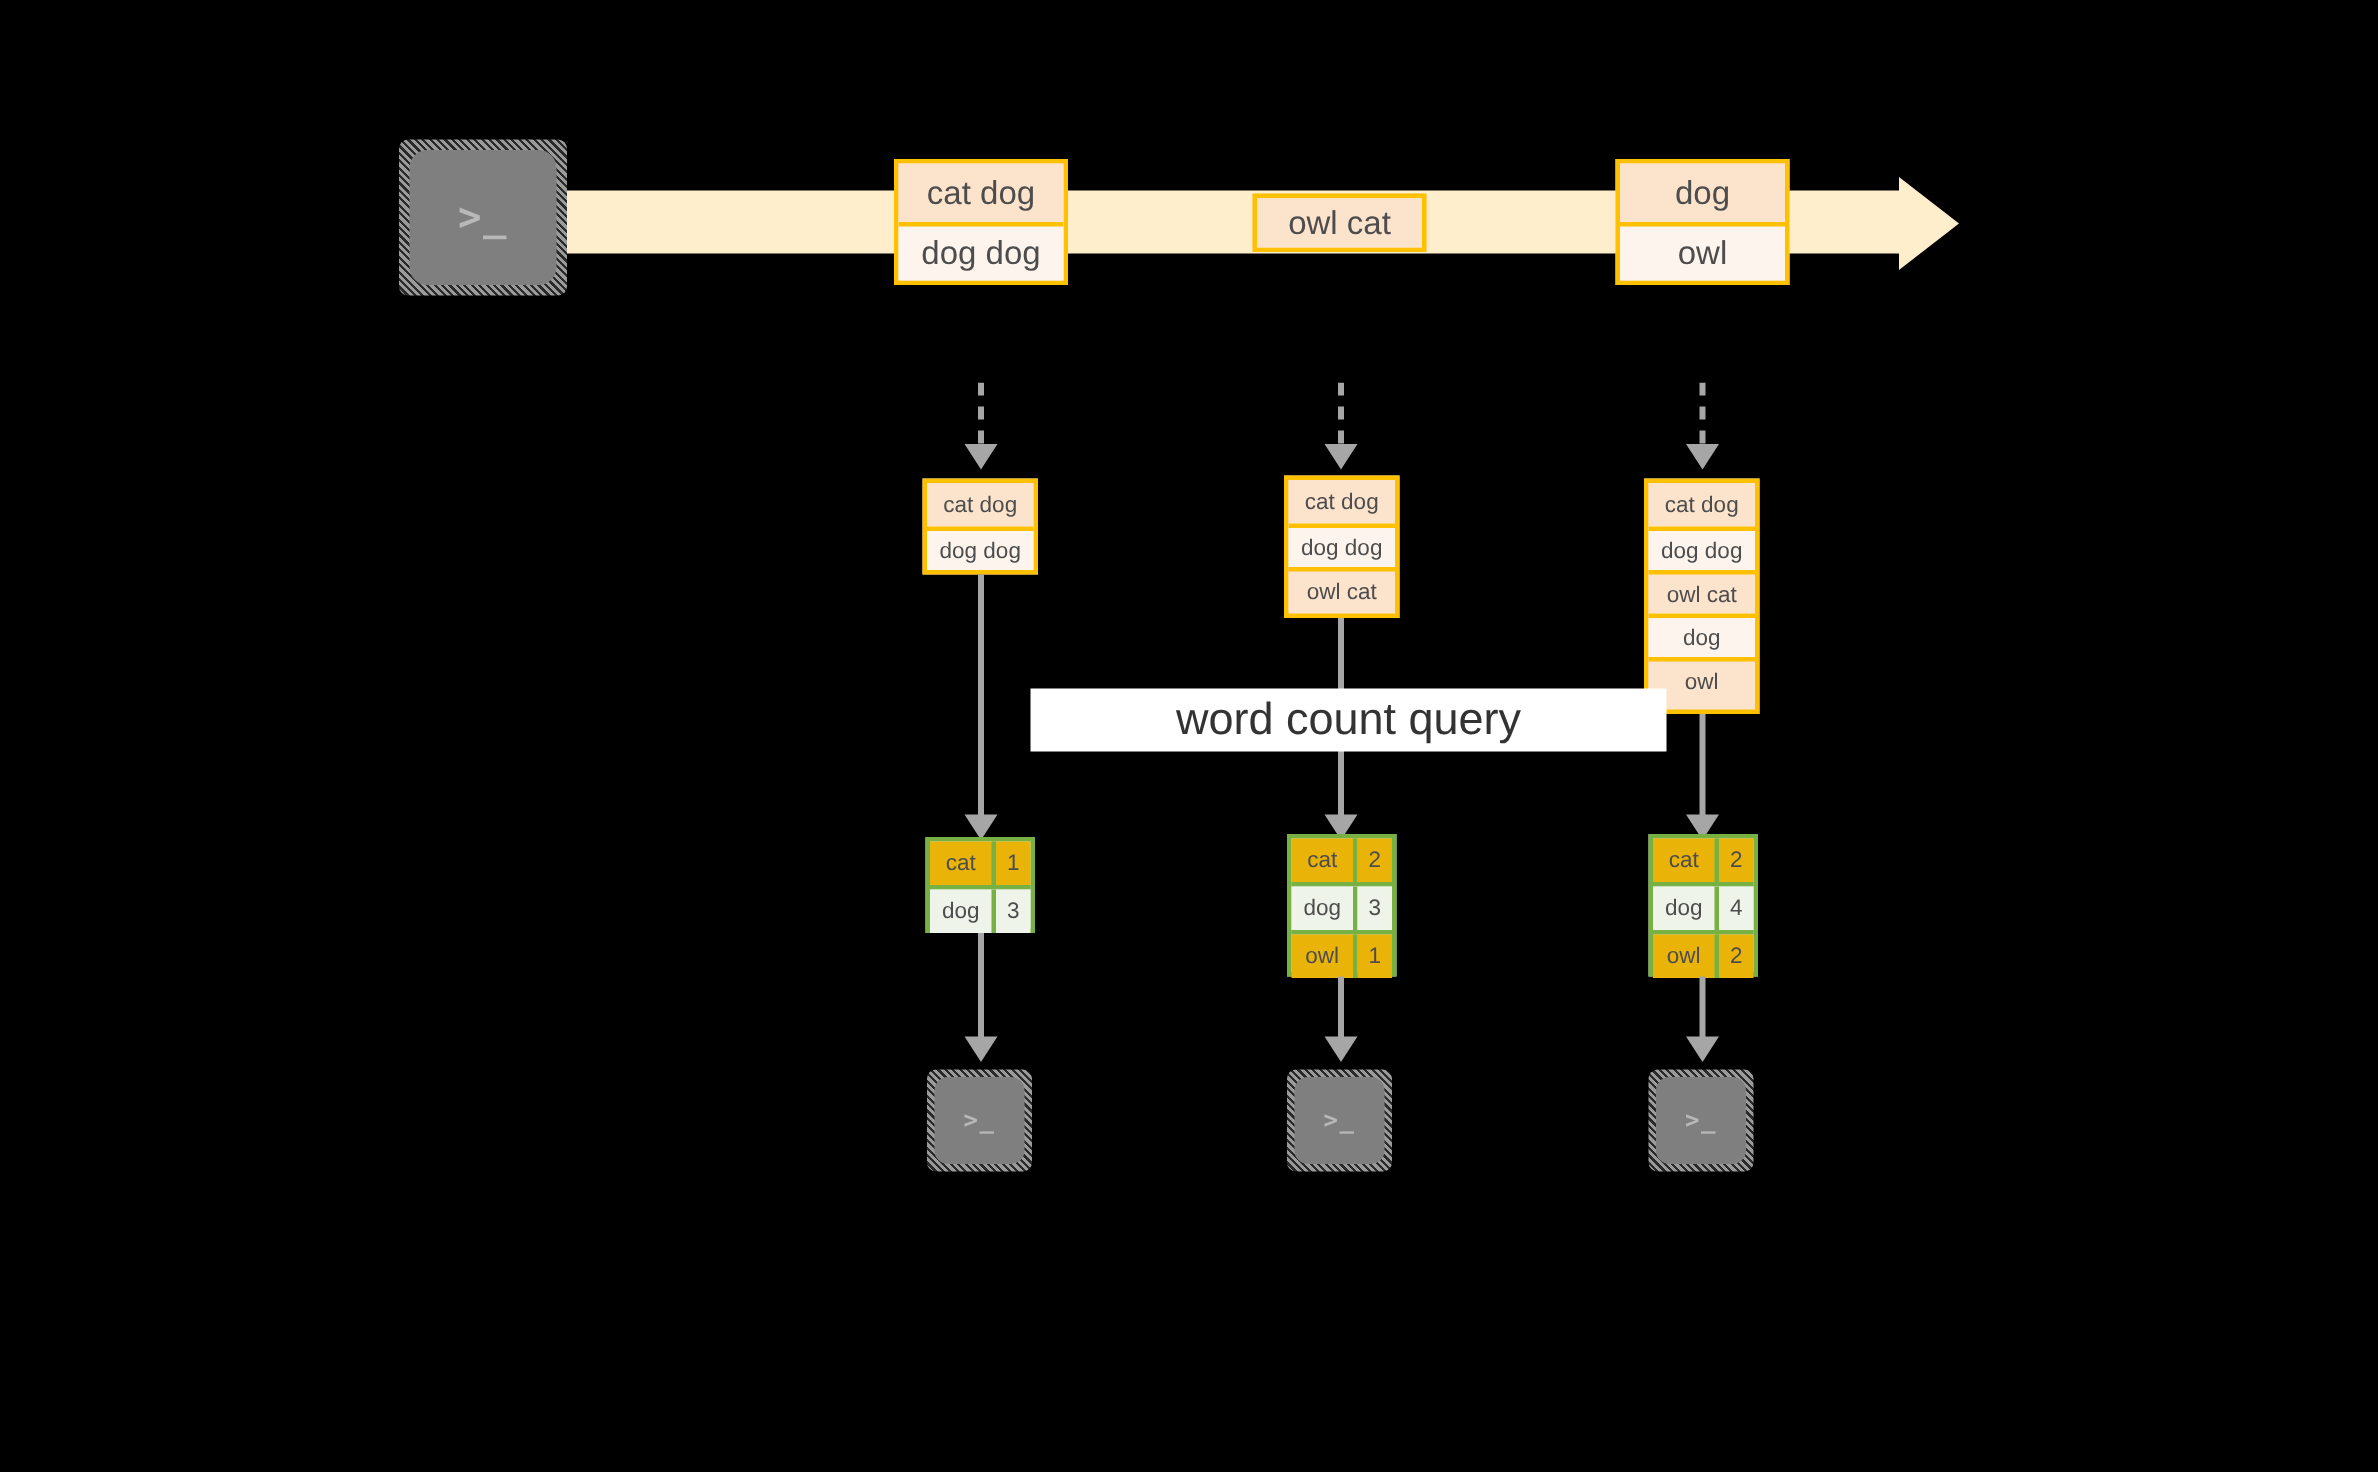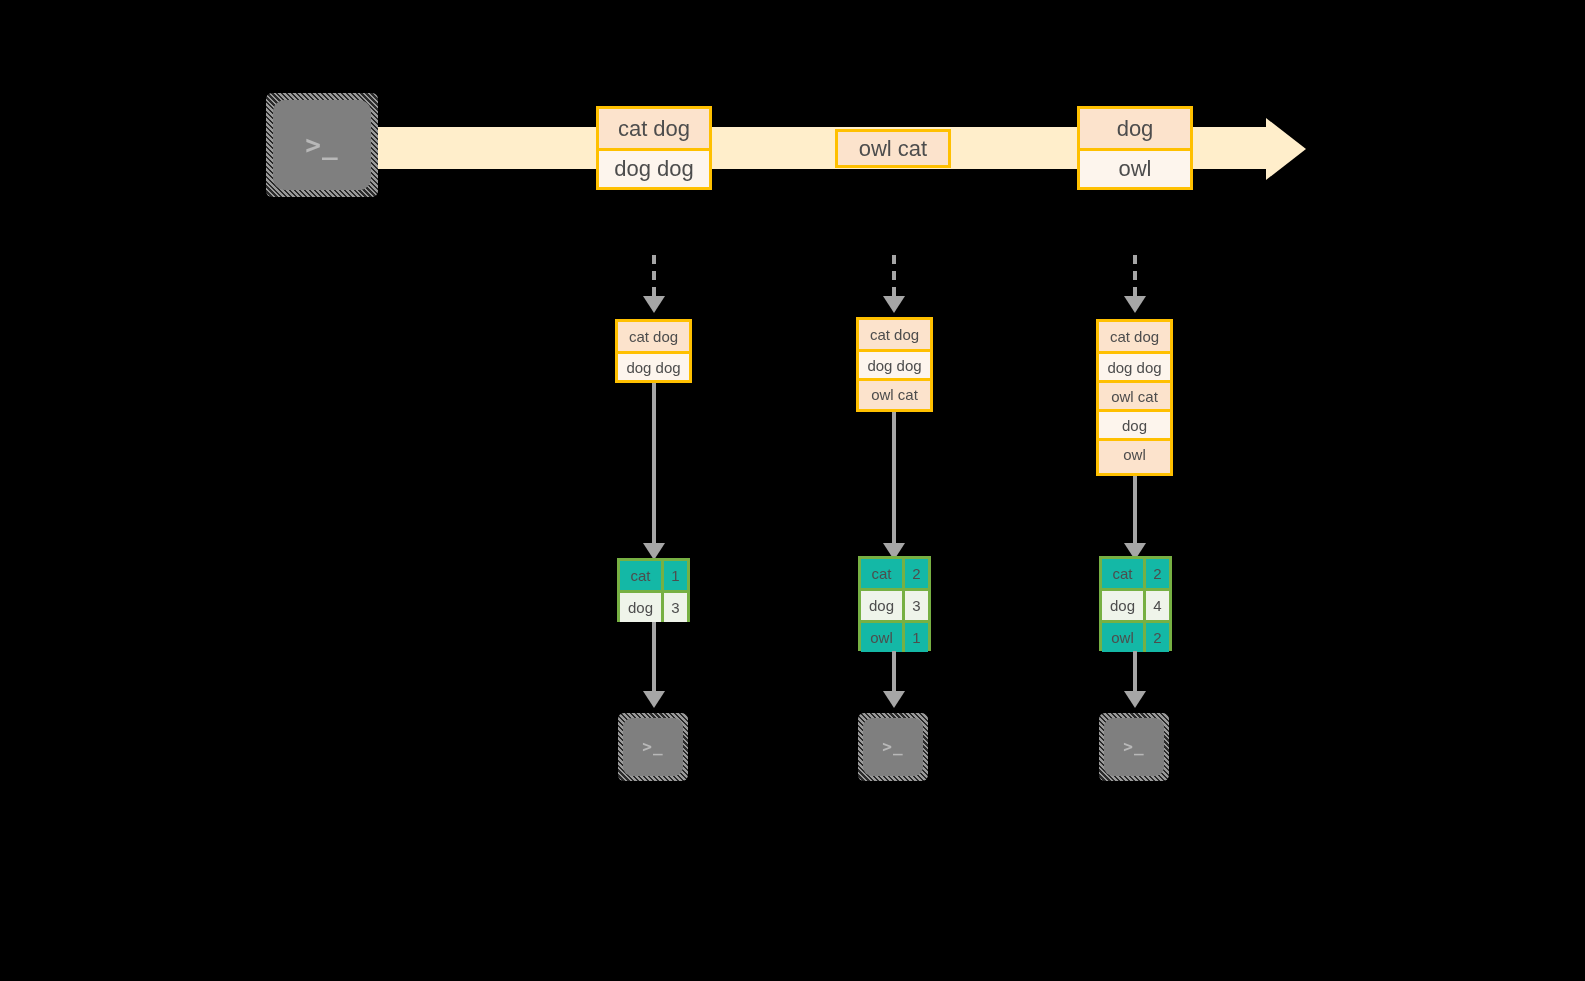--- a/index.html
+++ b/index.html
@@ -110,21 +110,21 @@
     box-sizing: border-box;
     display: flex;
     align-items: center;
     justify-content: center;
     color: #4d4d4d;
     white-space: nowrap;
   }
   .cnt-cell.word {
     border-right: 3px solid #77b043;
   }
-  .cnt-row.dark  .cnt-cell { background: #14b8a6; }
+  .cnt-row.dark  .cnt-cell { background: #eab308; }
   .cnt-row.light .cnt-cell { background: #eff4ea; }
 
   
   .conn {
     position: absolute;
   }
   .conn-line {
     position: absolute;
     background: #a6a6a6;
     width: 4px;
@@ -230,20 +230,23 @@
   </div>
   <div class="conn">
     <div class="conn-line" style="left:892px; top:412px; height:134px;"></div>
     <div class="conn-head" style="left:883px; top:543px;"></div>
   </div>
   <div class="conn">
     <div class="conn-line" style="left:1133px; top:476px; height:70px;"></div>
     <div class="conn-head" style="left:1124px; top:543px;"></div>
   </div>
 
+  <div class="query-band" style="left:687px; top:459px; width:424px; height:42px;">
+    <span style="font-size:30px;">word count query</span>
+  </div>
 
   <div class="cnt-table" style="left:617px; top:558px; width:73px; height:64px;">
     <div class="cnt-row dark">
       <div class="cnt-cell word" style="width:44px; height:29px; font-size:15px;">cat</div>
       <div class="cnt-cell value" style="width:23px; height:29px; font-size:15px;">1</div>
     </div>
     <div class="cnt-row light">
       <div class="cnt-cell word" style="width:44px; height:29px; font-size:15px;">dog</div>
       <div class="cnt-cell value" style="width:23px; height:29px; font-size:15px;">3</div>
     </div>

